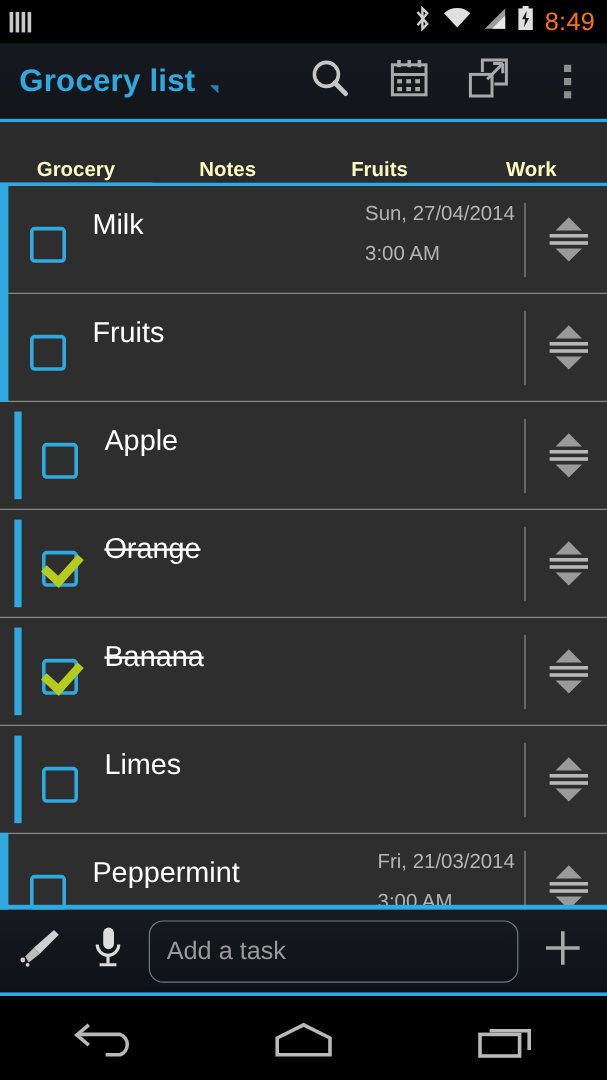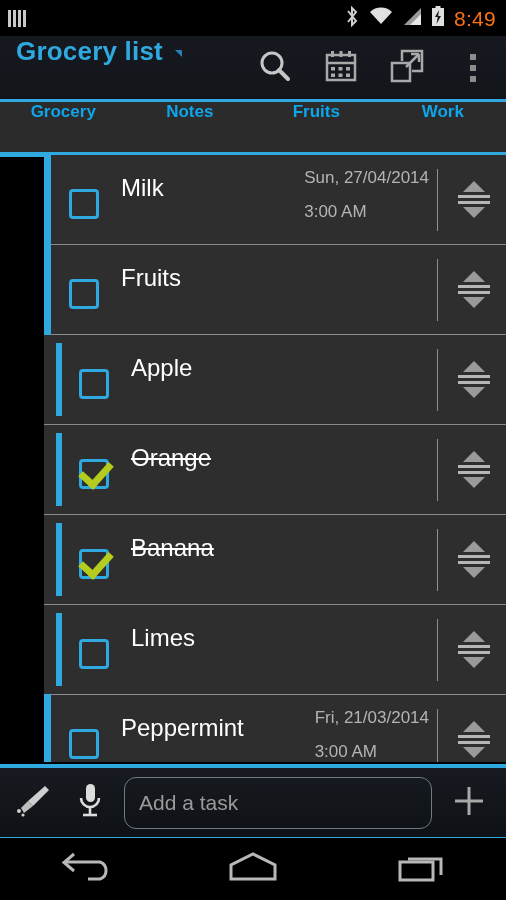--- a/index.html
+++ b/index.html
@@ -18,21 +18,21 @@
   .sb-left{display:flex;align-items:center;gap:6px;}
   .sb-right{margin-left:auto;display:flex;align-items:center;gap:9px;}
   .bars-icon{display:flex;gap:2px;align-items:flex-end;height:17px;}
   .bars-icon i{display:block;width:3px;height:17px;background:#c8c8c8;}
   .clock{font-size:21px;color:#f97316;letter-spacing:.3px;line-height:1;}
 
   
   .actionbar{
     height:66px;
     background:linear-gradient(#161a20,#12161b);
-    display:flex;padding-left:16px;
+    display:flex;align-items:center;padding-left:16px;
     border-bottom:3px solid #2fa9e0;
   }
   .ab-title{
     font-size:26px;font-weight:bold;color:#2fa9e0;letter-spacing:.2px;
     white-space:nowrap;
   }
   .ab-caret{
     width:0;height:0;margin-left:12px;margin-top:14px;
     border-left:7px solid transparent;
     border-top:7px solid #2b7fb5;
@@ -42,31 +42,31 @@
     width:66px;height:66px;display:flex;align-items:center;justify-content:center;
   }
   .kebab{display:flex;flex-direction:column;gap:5px;}
   .kebab i{display:block;width:6px;height:6px;background:#8d8d8d;}
 
   
   .tabrow{
     height:50px;background:#2b2b2b;display:flex;position:relative;
   }
   .tab{
-    flex:1;display:flex;align-items:flex-start;justify-content:center;
-    font-size:17px;font-weight:bold;color:#0ea5e9;position:relative;
+    flex:1;display:flex;align-items:flex-end;justify-content:center;
+    font-size:17px;font-weight:bold;color:#fef9c3;position:relative;
   }
   .tabunderline{height:5px;background:#2fa9e0;display:flex;}
   .tabunderline div{flex:1;}
   .tabunderline div.active{background:#2fa9e0;height:7px;margin-top:-2px;}
 
   
   .list{
     position:absolute;top:155px;bottom:138px;left:0;right:0;
-    background:#4d7c0f;overflow:hidden;margin-left:44px;
+    background:#4d7c0f;overflow:hidden;
   }
   .row{
     height:90px;position:relative;background:#2e2e2e;
     border-bottom:1px solid #8a8a8a;
     display:flex;align-items:center;
   }
   .rowbar{
     position:absolute;top:0;bottom:0;background:#2fa9e0;
   }
   .row.level0 .rowbar{left:0;width:7px;top:-1px;bottom:-1px;}
@@ -98,21 +98,21 @@
     width:48px;display:flex;flex-direction:column;align-items:center;
     justify-content:center;gap:3px;margin-right:8px;
   }
   .tri-up{width:0;height:0;border-left:11px solid transparent;border-right:11px solid transparent;border-bottom:11px solid #9a9a9a;}
   .tri-dn{width:0;height:0;border-left:11px solid transparent;border-right:11px solid transparent;border-top:11px solid #9a9a9a;}
   .hline{width:32px;height:3px;background:#b6b6b6;}
   .hline2{width:32px;height:3px;background:#b6b6b6;margin-top:3px;}
 
   
   .addbar{
-    position:absolute;left:0;right:0;bottom:60px;height:76px;
+    position:absolute;left:0;right:0;bottom:70px;height:76px;
     background:linear-gradient(#171b21,#0e1115);
     border-top:4px solid #2fa9e0;
     border-bottom:3px solid #2fa9e0;
     display:flex;align-items:center;padding:0 6px;
   }
   .addicon{width:56px;display:flex;align-items:center;justify-content:center;}
   .addinput{
     flex:1;height:52px;border:1px solid #6f7a85;border-radius:12px;
     background:transparent;display:flex;align-items:center;padding:0 14px;
     margin:0 6px;

